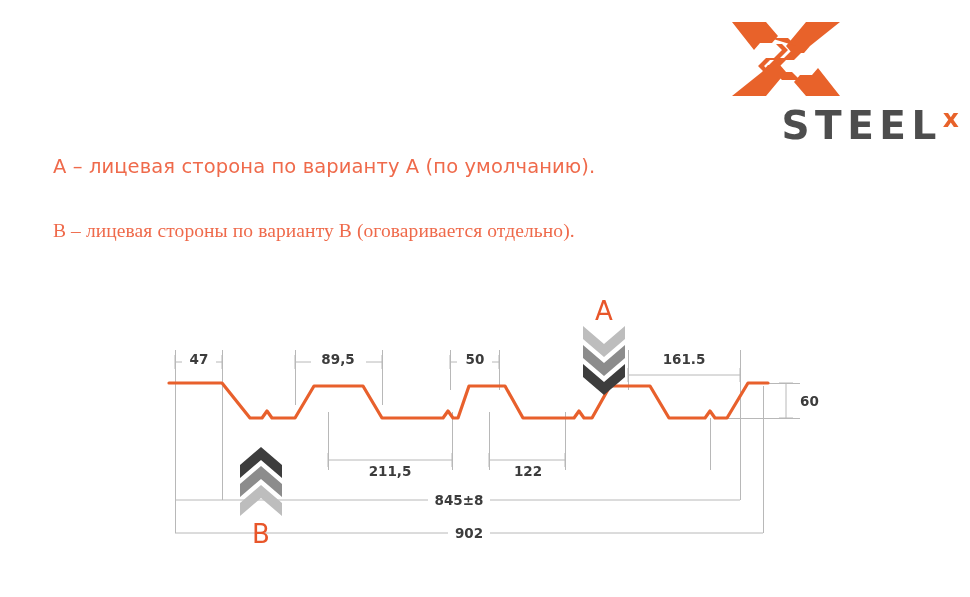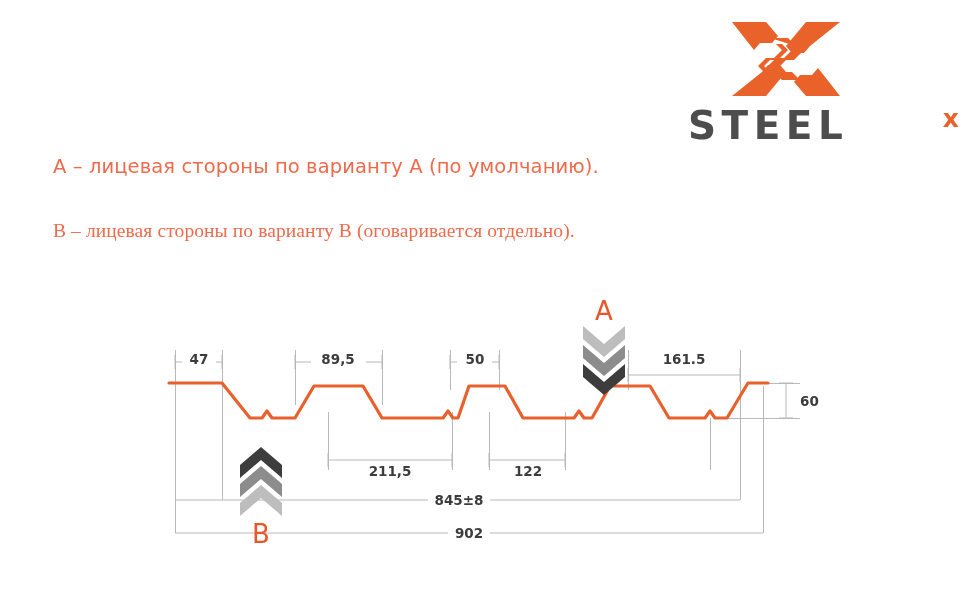--- a/index.html
+++ b/index.html
@@ -33,21 +33,21 @@
     height: 82px;
   }
   #logo-wordmark {
     position: absolute;
     left: 0px;
     top: 88px;
     width: 270px;
     height: 40px;
     display: flex;
     align-items: baseline;
-    justify-content: space-between;
+    justify-content: flex-end;
   }
   .wm-steel {
     font-family: "DejaVu Sans", sans-serif;
     font-weight: 700;
     font-size: 39px;
     letter-spacing: 5.5px;
     color: #4d4d4d;
     line-height: 1;
   }
   .wm-x {
@@ -125,21 +125,21 @@
     </svg>
   </div>
 
   <div id="logo-wordmark">
     <span class="wm-steel">STEEL</span>
     <span class="wm-x">x</span>
   </div>
 </div>
 
 <div id="captions">
-  <p class="caption-line" id="caption-a">A – лицевая стороны по варианту A (по умолчанию).</p>
+  <p class="caption-line" id="caption-a">A – лицевая сторона по варианту A (по умолчанию).</p>
   <p class="caption-line" id="caption-b">B – лицевая стороны по варианту B (оговаривается отдельно).</p>
 </div>
 
 <div id="drawing">
 <svg width="970" height="597" viewBox="0 0 970 597" aria-hidden="true">
 
   <g stroke="#b8b8b8" stroke-width="1" fill="none" shape-rendering="crispEdges">
 
     <line x1="175" y1="350" x2="175" y2="383"></line>
     <line x1="222" y1="350" x2="222" y2="388"></line>

